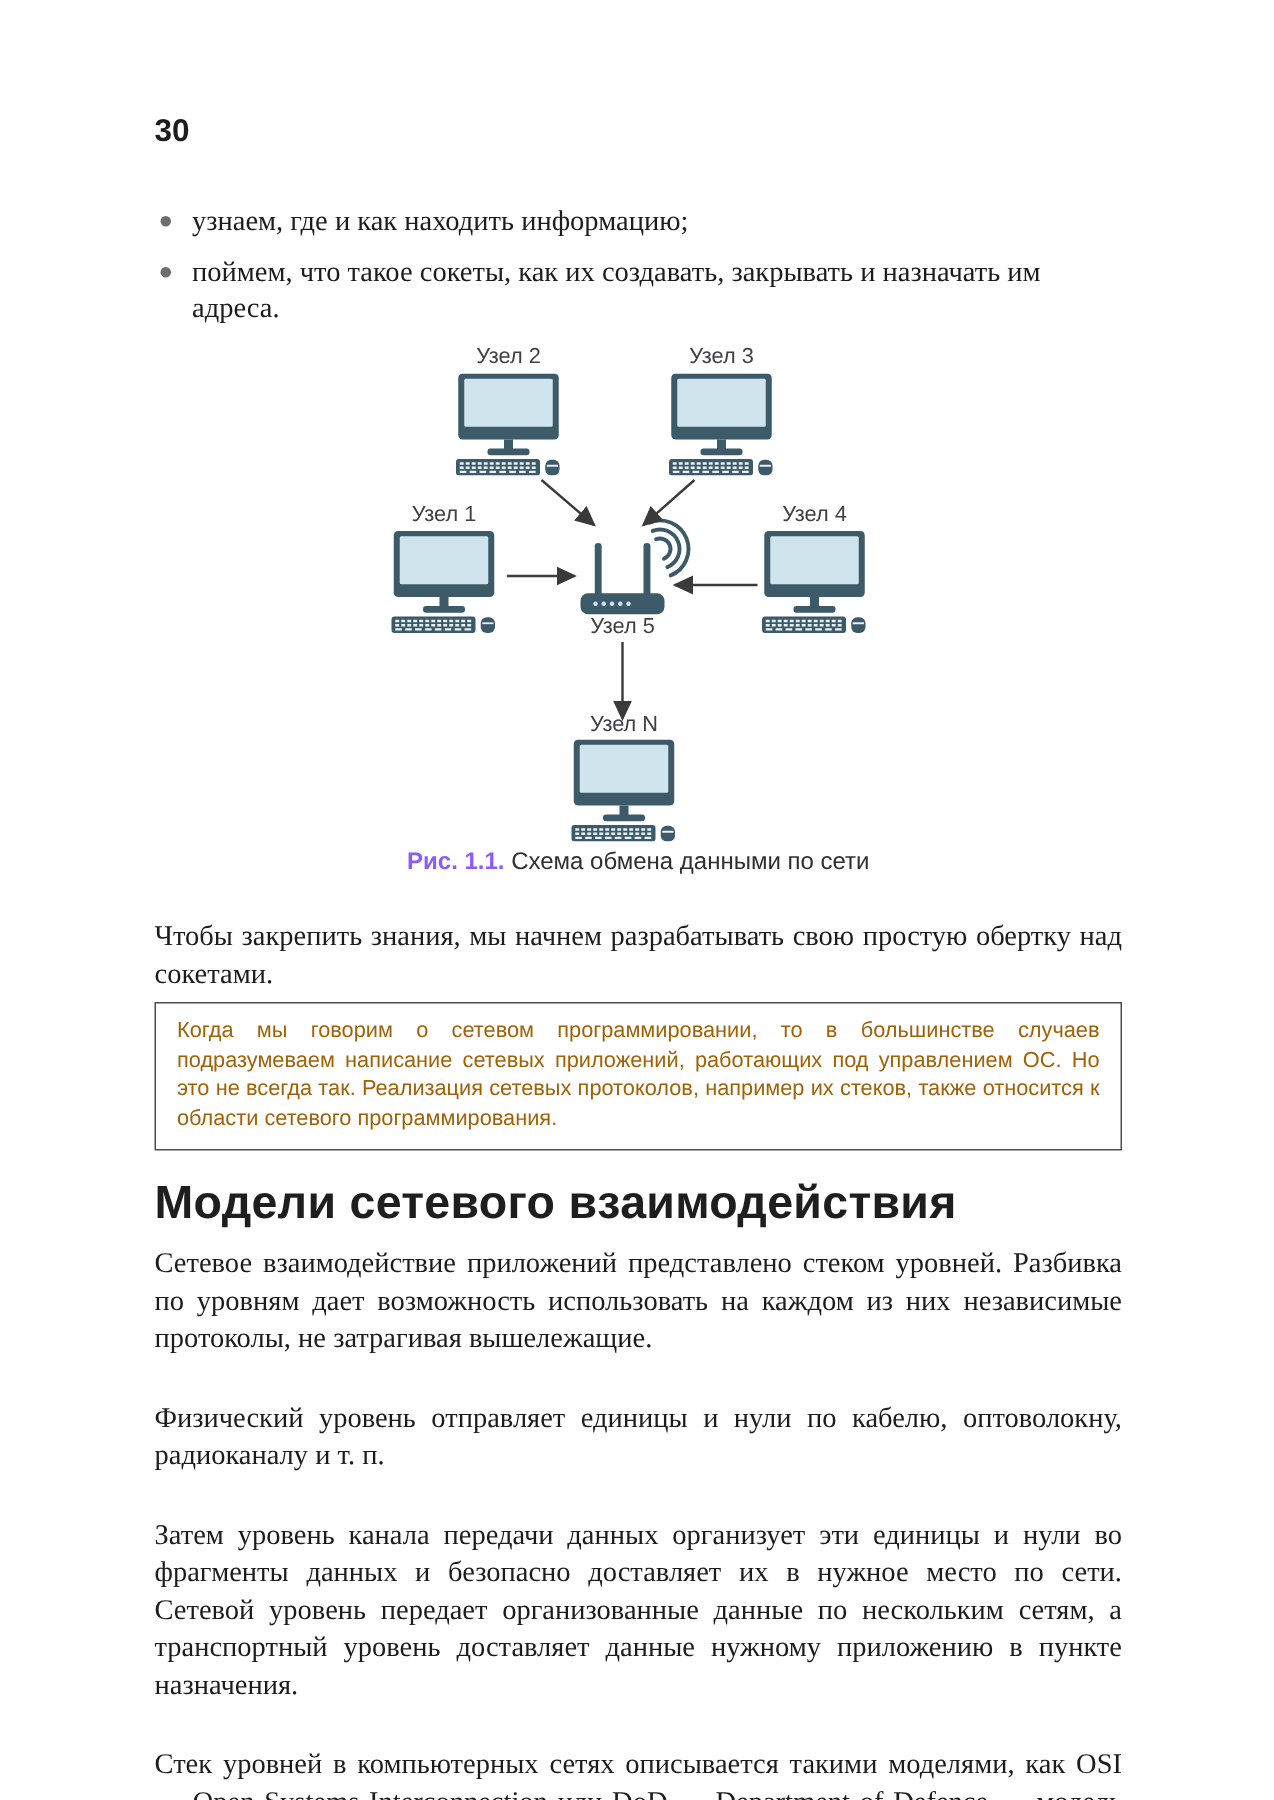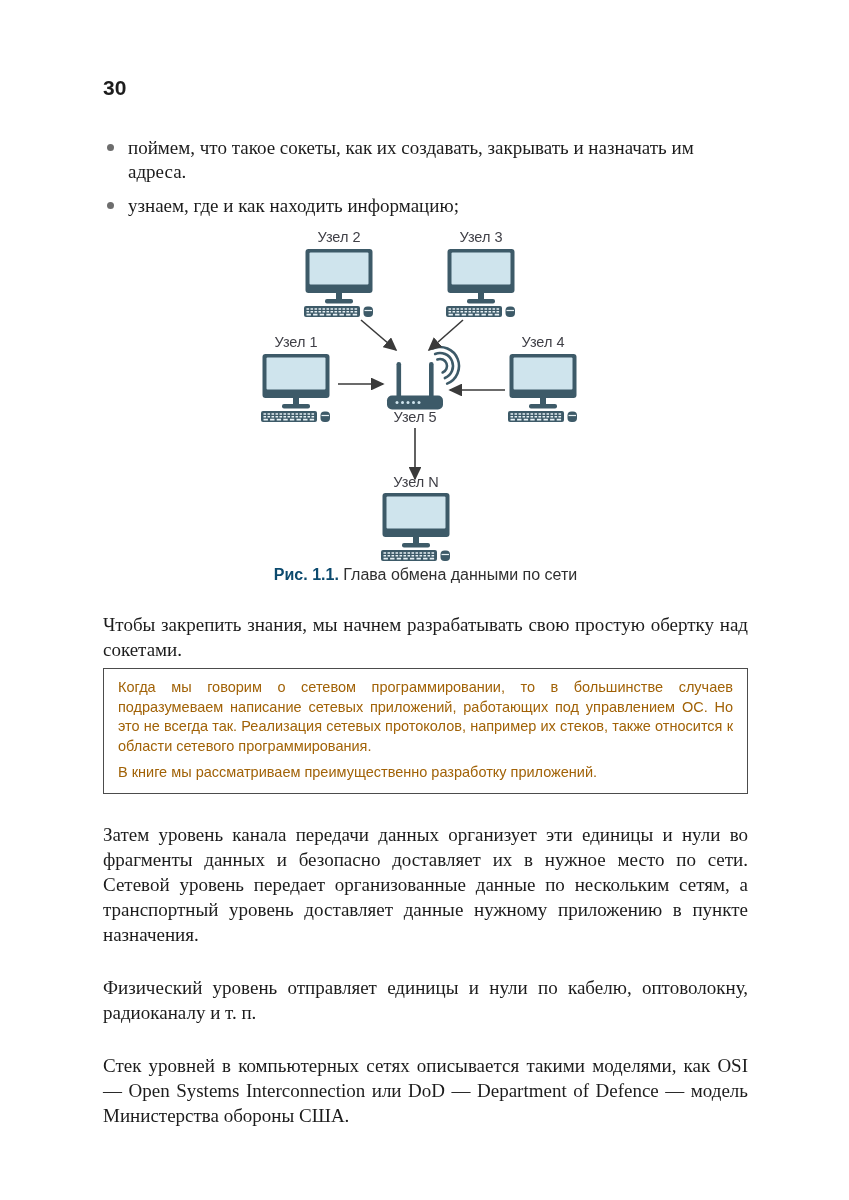--- a/index.html
+++ b/index.html
@@ -36,21 +36,21 @@
   .diagram text {
     font-family:"Liberation Sans", sans-serif;
     font-size:14.5px; fill:#3f3f46;
   }
   .figure-caption {
     text-align:center;
     font-family:"Liberation Sans", sans-serif;
     font-size:16px; color:#2f2f2f;
     margin-top:4px;
   }
-  .figure-caption .cap-label { font-weight:700; color:#0c4a6e; }
+  .figure-caption .cap-label { font-weight:700; color:#8b5cf6; }
   
   .body-par {
     font-size:19px; line-height:25px; text-align:justify;
     margin-top:28px;
   }
   
   .note-box {
     margin-top:6px;
     border:1.4px solid #4c4c4c;
     padding:9px 14px 10px 14px;
@@ -75,25 +75,25 @@
 
 <div class="page">
 
   <div class="runhead-row">
     <span class="page-num">30</span>
   </div>
 
   <div class="bullets">
     <div class="bullet-item">
       <span class="bullet-dot"></span>
-      <span class="bullet-text">поймем, что такое сокеты, как их создавать, закрывать и назначать им адреса.</span>
+      <span class="bullet-text">узнаем, где и как находить информацию;</span>
     </div>
     <div class="bullet-item">
       <span class="bullet-dot"></span>
-      <span class="bullet-text">узнаем, где и как находить информацию;</span>
+      <span class="bullet-text">поймем, что такое сокеты, как их создавать, закрывать и назначать им адреса.</span>
     </div>
   </div>
 
   <svg class="diagram" width="620" height="334" viewBox="0 0 620 334">
     <defs>
       <symbol id="pc" viewBox="0 0 84 68">
         <rect x="8.5" y="0" width="67" height="44" rx="3" fill="#3d5a68"></rect>
         <rect x="12.5" y="3.5" width="59" height="32" rx="1" fill="#cfe4ed"></rect>
         <rect x="39" y="44" width="6" height="6.5" fill="#3d5a68"></rect>
         <rect x="28" y="50" width="28" height="4.5" rx="2" fill="#3d5a68"></rect>
@@ -144,28 +144,29 @@
     <g stroke="#3a3a3a" stroke-width="1.6">
       <line x1="248" y1="92" x2="283" y2="122" marker-end="url(#arrow)"></line>
       <line x1="350" y1="92" x2="316" y2="122" marker-end="url(#arrow)"></line>
       <line x1="225" y1="156" x2="270" y2="156" marker-end="url(#arrow)"></line>
       <line x1="392" y1="162" x2="337" y2="162" marker-end="url(#arrow)"></line>
       <line x1="302" y1="200" x2="302" y2="251" marker-end="url(#arrow)"></line>
     </g>
   </svg>
 
   <div class="figure-caption">
-    <span class="cap-label">Рис. 1.1.</span><span> Глава обмена данными по сети</span>
+    <span class="cap-label">Рис. 1.1.</span><span> Схема обмена данными по сети</span>
   </div>
 
   <p class="body-par">Чтобы закрепить знания, мы начнем разрабатывать свою простую обертку над сокетами.</p>
 
   <div class="note-box">
     <p>Когда мы говорим о сетевом программировании, то в большинстве случаев подразумеваем написание сетевых приложений, работающих под управлением ОС. Но это не всегда так. Реализация сетевых протоколов, например их стеков, также относится к области сетевого программирования.</p>
-    <p>В книге мы рассматриваем преимущественно разработку приложений.</p>
   </div>
 
+  <h1 class="section-title">Модели сетевого взаимодействия</h1>
 
+  <p class="body-par">Сетевое взаимодействие приложений представлено стеком уровней. Разбивка по уровням дает возможность использовать на каждом из них независимые протоколы, не затрагивая вышележащие.</p>
+  <p class="body-par">Физический уровень отправляет единицы и нули по кабелю, оптоволокну, радиоканалу и т. п.</p>
   <p class="body-par">Затем уровень канала передачи данных организует эти единицы и нули во фрагменты данных и безопасно доставляет их в нужное место по сети. Сетевой уровень передает организованные данные по нескольким сетям, а транспортный уровень доставляет данные нужному приложению в пункте назначения.</p>
-  <p class="body-par">Физический уровень отправляет единицы и нули по кабелю, оптоволокну, радиоканалу и т. п.</p>
   <p class="body-par">Стек уровней в компьютерных сетях описывается такими моделями, как OSI — Open Systems Interconnection или DoD — Department of Defence — модель Министерства обороны США.</p>
 
 </div>
 
 </body></html>

